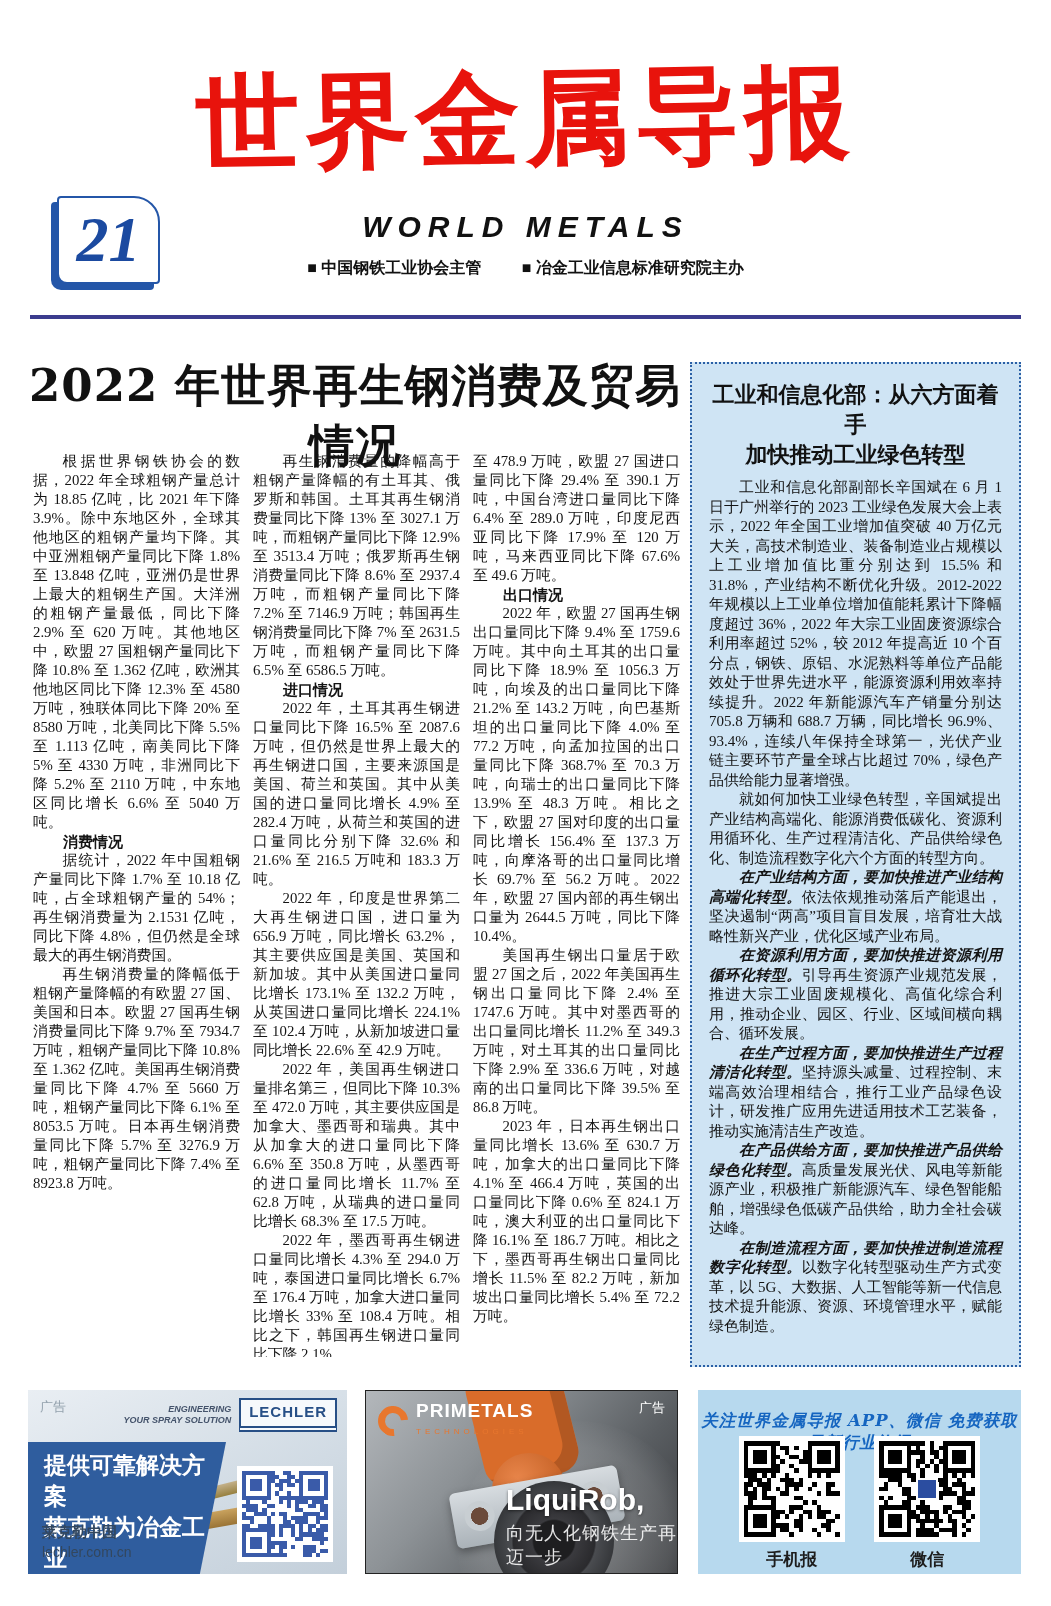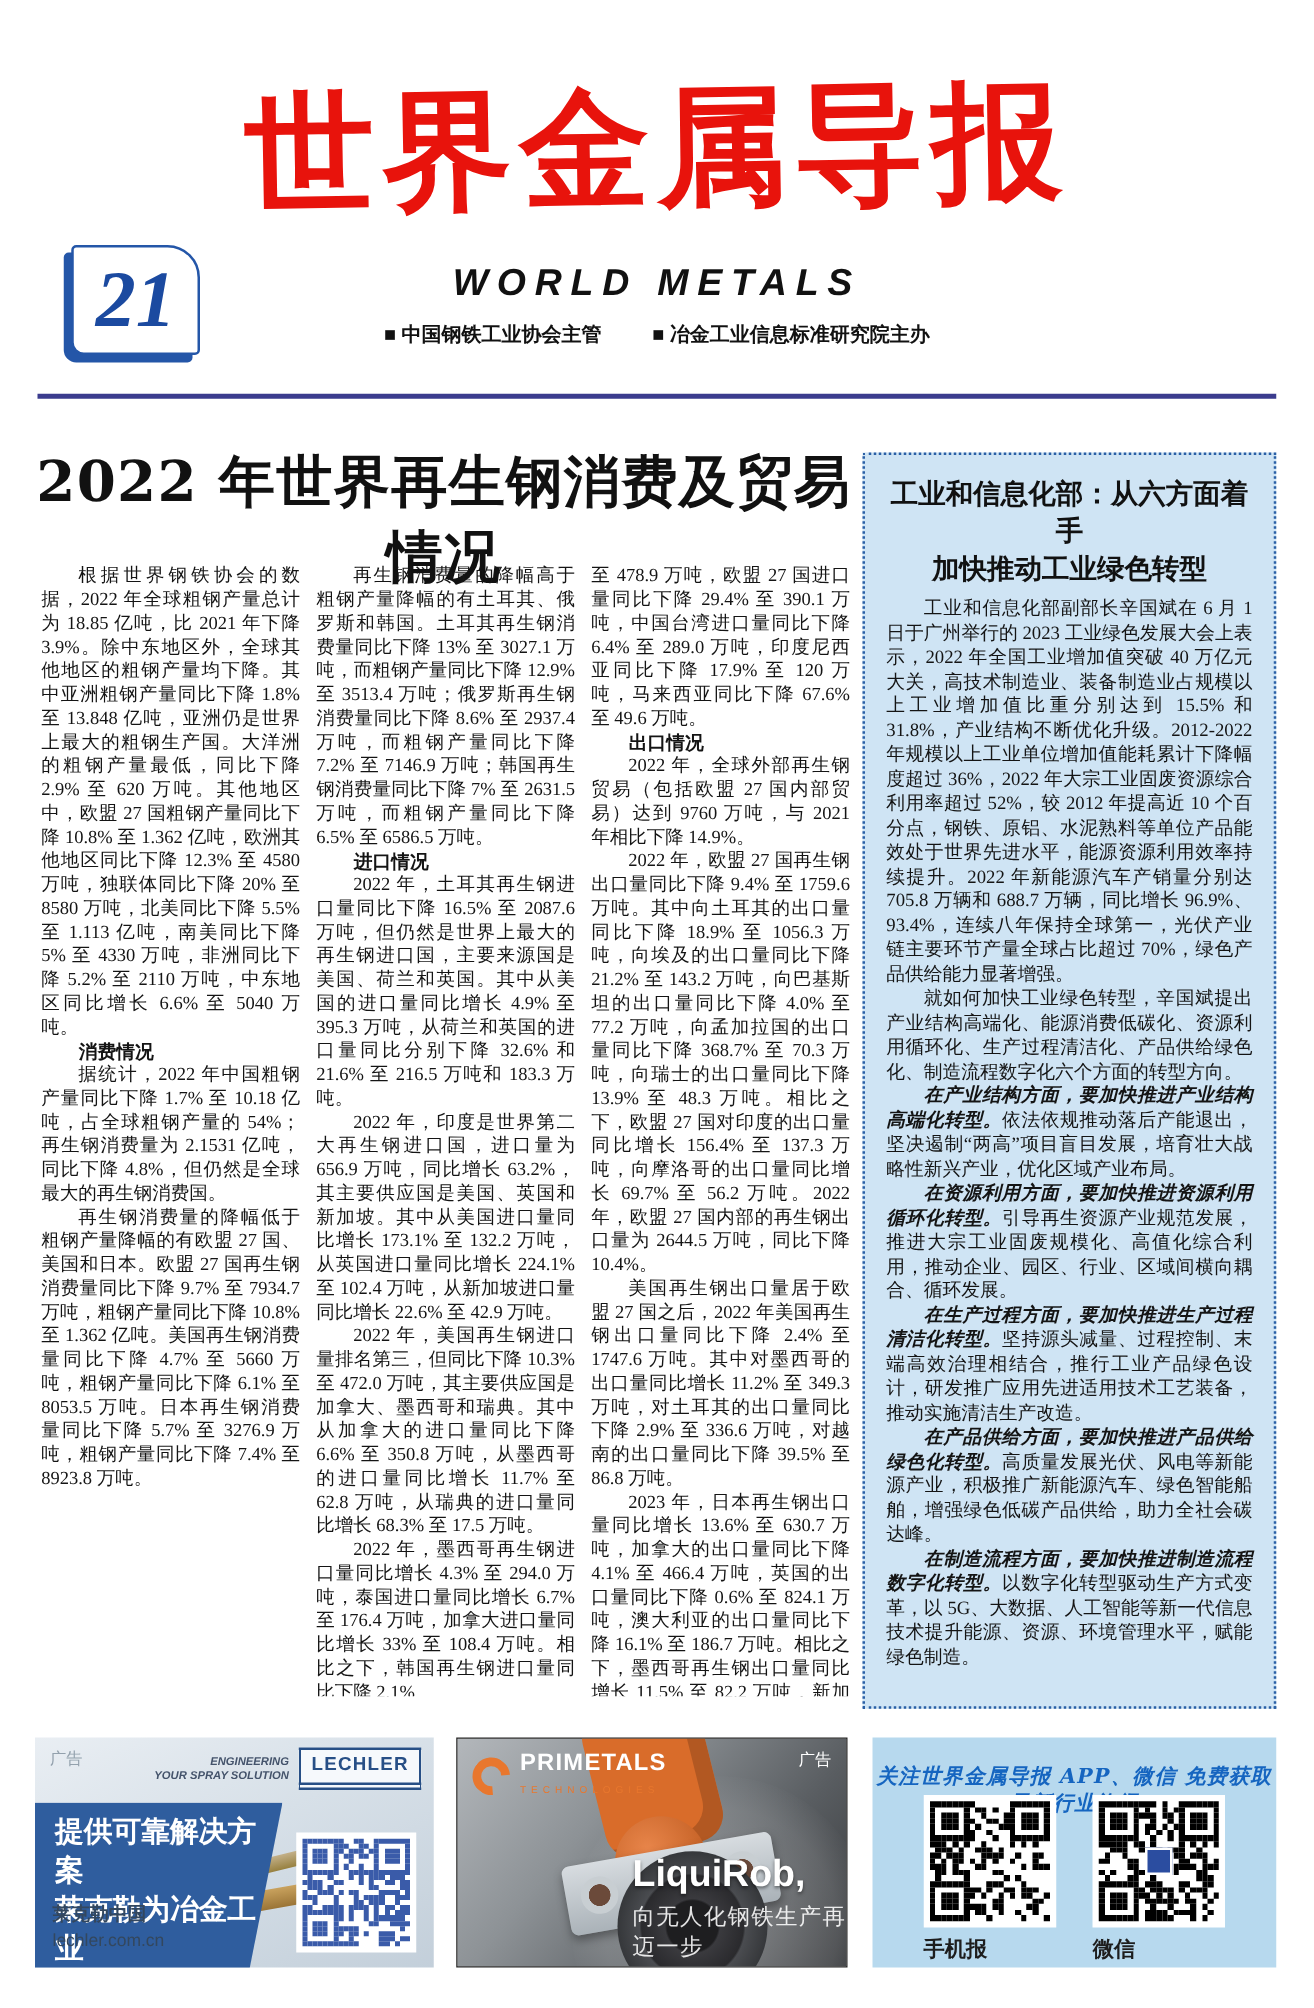--- a/index.html
+++ b/index.html
@@ -92,21 +92,21 @@
   .pm-text { position:absolute; left:140px; top:92px; color:#fff; font-family:"Liberation Sans",sans-serif; }
   .pm-title { font-size:30px; font-weight:bold; text-shadow:0 1px 3px rgba(0,0,0,.5); }
   .pm-sub { font-size:18px; color:rgba(255,255,255,.88); margin-top:4px; letter-spacing:1px; }
 
   
   .ad-wechat { left:698px; width:323px; background:#b7d9ee; }
   .wx-headline { position:absolute; left:0; top:20px; width:100%; text-align:center; color:#1565c0;
     font-weight:bold; font-style:italic; font-size:16.5px; letter-spacing:1px;
     font-family:"DejaVu Serif",serif; }
   .wx-qr-row { position:absolute; left:0; top:46px; width:100%; display:flex; justify-content:space-around; padding:0 26px; }
-  .wx-qr-block { }
+  .wx-qr-block { text-align:center; }
   .wx-qr-wrap { position:relative; background:#fff; padding:5px; width:106px; height:106px; }
   .wx-label { margin-top:6px; font-size:17px; font-weight:bold; color:#1d1d1d; font-family:"Liberation Sans",sans-serif; }
   .qr-center-logo { position:absolute; left:50%; top:50%; width:22px; height:22px; transform:translate(-50%,-50%);
     background:#2b4da0; border:2px solid #fff; }
 
   
   .qr-code { display:grid; width:100%; height:100%; grid-template-rows:repeat(21,1fr); grid-template-columns:repeat(21,1fr); background:#fff; }
   .qr-code i { background:#000; }
   .qr-blue { width:86px; height:86px; }
   .qr-blue i { background:#3a5ba9; }
@@ -134,30 +134,29 @@
 
         <p class="block block-p">根据世界钢铁协会的数据，2022 年全球粗钢产量总计为 18.85 亿吨，比 2021 年下降 3.9%。除中东地区外，全球其他地区的粗钢产量均下降。其中亚洲粗钢产量同比下降 1.8% 至 13.848 亿吨，亚洲仍是世界上最大的粗钢生产国。大洋洲的粗钢产量最低，同比下降 2.9% 至 620 万吨。其他地区中，欧盟 27 国粗钢产量同比下降 10.8% 至 1.362 亿吨，欧洲其他地区同比下降 12.3% 至 4580 万吨，独联体同比下降 20% 至 8580 万吨，北美同比下降 5.5% 至 1.113 亿吨，南美同比下降 5% 至 4330 万吨，非洲同比下降 5.2% 至 2110 万吨，中东地区同比增长 6.6% 至 5040 万吨。</p>
         <p class="block block-h">消费情况</p>
         <p class="block block-p">据统计，2022 年中国粗钢产量同比下降 1.7% 至 10.18 亿吨，占全球粗钢产量的 54%；再生钢消费量为 2.1531 亿吨，同比下降 4.8%，但仍然是全球最大的再生钢消费国。</p>
         <p class="block block-p">再生钢消费量的降幅低于粗钢产量降幅的有欧盟 27 国、美国和日本。欧盟 27 国再生钢消费量同比下降 9.7% 至 7934.7 万吨，粗钢产量同比下降 10.8% 至 1.362 亿吨。美国再生钢消费量同比下降 4.7% 至 5660 万吨，粗钢产量同比下降 6.1% 至 8053.5 万吨。日本再生钢消费量同比下降 5.7% 至 3276.9 万吨，粗钢产量同比下降 7.4% 至 8923.8 万吨。</p>
       </div>
     <div class="col">
 
     <p class="block block-p">再生钢消费量的降幅高于粗钢产量降幅的有土耳其、俄罗斯和韩国。土耳其再生钢消费量同比下降 13% 至 3027.1 万吨，而粗钢产量同比下降 12.9% 至 3513.4 万吨；俄罗斯再生钢消费量同比下降 8.6% 至 2937.4 万吨，而粗钢产量同比下降 7.2% 至 7146.9 万吨；韩国再生钢消费量同比下降 7% 至 2631.5 万吨，而粗钢产量同比下降 6.5% 至 6586.5 万吨。</p>
         <p class="block block-h">进口情况</p>
-        <p class="block block-p">2022 年，土耳其再生钢进口量同比下降 16.5% 至 2087.6 万吨，但仍然是世界上最大的再生钢进口国，主要来源国是美国、荷兰和英国。其中从美国的进口量同比增长 4.9% 至 395.3 万吨，从荷兰和英国的进口量同比分别下降 32.6% 和 21.6% 至 216.5 万吨和 183.3 万吨。</p>
+        <p class="block block-p">2022 年，土耳其再生钢进口量同比下降 16.5% 至 2087.6 万吨，但仍然是世界上最大的再生钢进口国，主要来源国是美国、荷兰和英国。其中从美国的进口量同比增长 4.9% 至 282.4 万吨，从荷兰和英国的进口量同比分别下降 32.6% 和 21.6% 至 216.5 万吨和 183.3 万吨。</p>
         <p class="block block-p">2022 年，印度是世界第二大再生钢进口国，进口量为 656.9 万吨，同比增长 63.2%，其主要供应国是美国、英国和新加坡。其中从美国进口量同比增长 173.1% 至 132.2 万吨，从英国进口量同比增长 224.1% 至 102.4 万吨，从新加坡进口量同比增长 22.6% 至 42.9 万吨。</p>
         <p class="block block-p">2022 年，美国再生钢进口量排名第三，但同比下降 10.3% 至 472.0 万吨，其主要供应国是加拿大、墨西哥和瑞典。其中从加拿大的进口量同比下降 6.6% 至 350.8 万吨，从墨西哥的进口量同比增长 11.7% 至 62.8 万吨，从瑞典的进口量同比增长 68.3% 至 17.5 万吨。</p>
         <p class="block block-p">2022 年，墨西哥再生钢进口量同比增长 4.3% 至 294.0 万吨，泰国进口量同比增长 6.7% 至 176.4 万吨，加拿大进口量同比增长 33% 至 108.4 万吨。相比之下，韩国再生钢进口量同比下降 2.1%</p>
       </div>
     <div class="col">
 
     <p class="block block-cont">至 478.9 万吨，欧盟 27 国进口量同比下降 29.4% 至 390.1 万吨，中国台湾进口量同比下降 6.4% 至 289.0 万吨，印度尼西亚同比下降 17.9% 至 120 万吨，马来西亚同比下降 67.6% 至 49.6 万吨。</p>
         <p class="block block-h">出口情况</p>
-        <p class="block block-p">2022 年，全球外部再生钢贸易（包括欧盟 27 国内部贸易）达到 9760 万吨，与 2021 年相比下降 14.9%。</p>
         <p class="block block-p">2022 年，欧盟 27 国再生钢出口量同比下降 9.4% 至 1759.6 万吨。其中向土耳其的出口量同比下降 18.9% 至 1056.3 万吨，向埃及的出口量同比下降 21.2% 至 143.2 万吨，向巴基斯坦的出口量同比下降 4.0% 至 77.2 万吨，向孟加拉国的出口量同比下降 368.7% 至 70.3 万吨，向瑞士的出口量同比下降 13.9% 至 48.3 万吨。相比之下，欧盟 27 国对印度的出口量同比增长 156.4% 至 137.3 万吨，向摩洛哥的出口量同比增长 69.7% 至 56.2 万吨。2022 年，欧盟 27 国内部的再生钢出口量为 2644.5 万吨，同比下降 10.4%。</p>
         <p class="block block-p">美国再生钢出口量居于欧盟 27 国之后，2022 年美国再生钢出口量同比下降 2.4% 至 1747.6 万吨。其中对墨西哥的出口量同比增长 11.2% 至 349.3 万吨，对土耳其的出口量同比下降 2.9% 至 336.6 万吨，对越南的出口量同比下降 39.5% 至 86.8 万吨。</p>
         <p class="block block-p">2023 年，日本再生钢出口量同比增长 13.6% 至 630.7 万吨，加拿大的出口量同比下降 4.1% 至 466.4 万吨，英国的出口量同比下降 0.6% 至 824.1 万吨，澳大利亚的出口量同比下降 16.1% 至 186.7 万吨。相比之下，墨西哥再生钢出口量同比增长 11.5% 至 82.2 万吨，新加坡出口量同比增长 5.4% 至 72.2 万吨。</p>
       </div>
   </div>
 
   <aside class="sidebar">
     <div class="sb-title">
       <div>工业和信息化部：从六方面着手</div>
       <div>加快推动工业绿色转型</div>

